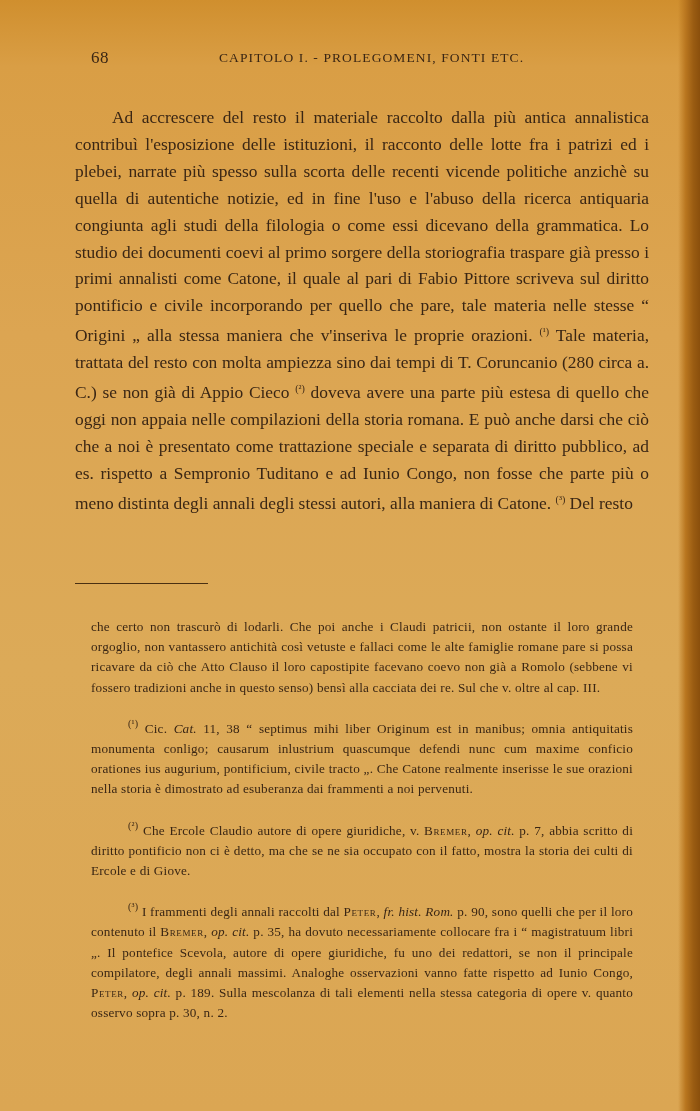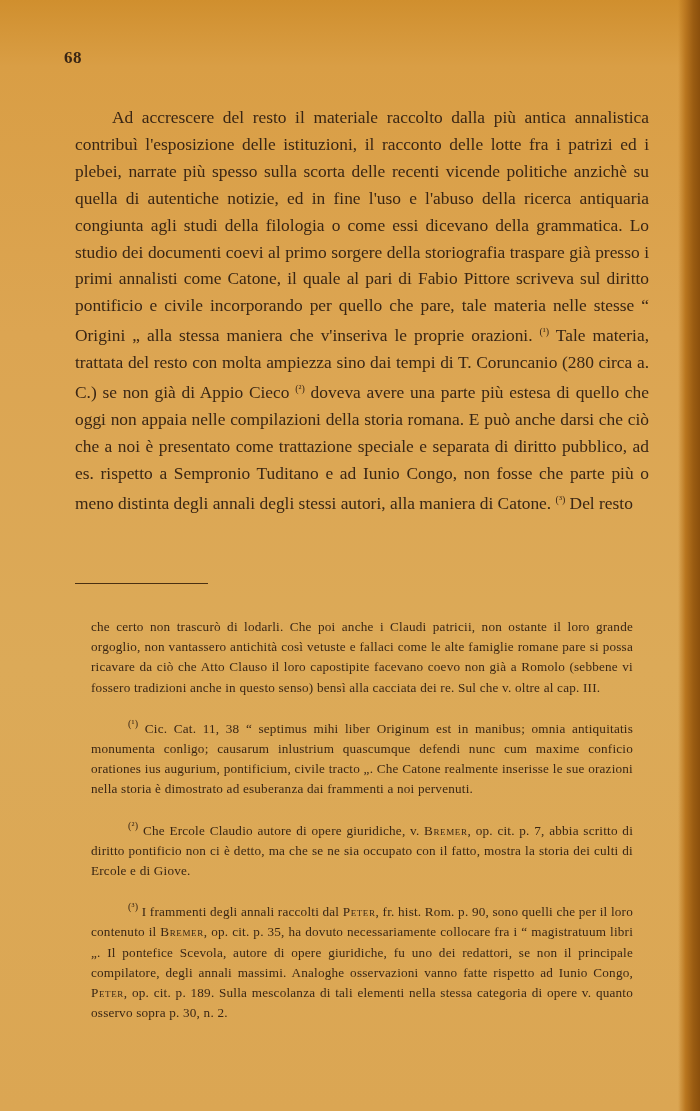--- a/index.html
+++ b/index.html
@@ -7,21 +7,21 @@
     width: 700px; height: 1111px; overflow: hidden; position: relative;
     background: linear-gradient(180deg, #d08f2e 0%, #d99e45 6%, #dca552 30%, #dcaa58 60%, #dba653 100%);
     font-family: "Liberation Serif", "DejaVu Serif", serif;
     color: #3a2614;
   }
   .spine {
     position: absolute; top: 0; right: 0; width: 22px; height: 1111px;
     background: linear-gradient(90deg, rgba(160,95,20,0) 0%, #b9761f 35%, #9a5c12 70%, #8a4f0c 100%);
   }
   .header {
-    position: absolute; top: 48px; left: 64px; width: 575px; height: 24px; font-weight: bold;
+    position: absolute; top: 48px; left: 91px; width: 575px; height: 24px;
   }
   .page-number {
     position: absolute; left: 0; top: 0; font-size: 17px; letter-spacing: 0.5px;
   }
   .running-head {
     position: absolute; left: 128px; top: 2px; font-size: 13.5px; letter-spacing: 1.1px;
   }
   .body-text {
     position: absolute; top: 84px; left: 75px; width: 574px;
     font-size: 17.4px; line-height: 26.9px; text-align: justify;
@@ -34,29 +34,30 @@
     position: absolute; top: 583px; left: 75px; width: 133px; height: 0;
     border-top: 1.4px solid #4a3012;
   }
   .footnotes {
     position: absolute; top: 601px; left: 75px; width: 574px;
     font-size: 13.2px; line-height: 20.2px; text-align: justify; letter-spacing: 0.2px;
   }
   .footnotes p { margin: 16px; }
   .footnotes p.fn { text-indent: 37px; }
   .sc { font-variant: small-caps; letter-spacing: 0.6px; }
-  .it { }
+  .it { font-style: italic; }
 </style>
 </head>
 <body>
 
 <div class="spine"></div>
 
 <div class="header">
   <span class="page-number">68</span>
+  <span class="running-head">CAPITOLO I. - PROLEGOMENI, FONTI ETC.</span>
 </div>
 
 <div class="body-text">
   <p><span>Ad accrescere del resto il materiale raccolto dalla più antica annalistica contribuì l'esposizione delle istituzioni, il racconto delle lotte fra i patrizi ed i plebei, narrate più spesso sulla scorta delle recenti vicende politiche anzichè su quella di autentiche notizie, ed in fine l'uso e l'abuso della ricerca antiquaria congiunta agli studi della filologia o come essi dicevano della grammatica. Lo studio dei documenti coevi al primo sorgere della storiografia traspare già presso i primi annalisti come Catone, il quale al pari di Fabio Pittore scriveva sul diritto pontificio e civile incorporando per quello che pare, tale materia nelle stesse “ Origini „ alla stessa maniera che v'inseriva le proprie orazioni. </span><span class="sup">(¹)</span><span> Tale materia, trattata del resto con molta ampiezza sino dai tempi di T. Coruncanio (280 circa a. C.) se non già di Appio Cieco </span><span class="sup">(²)</span><span> doveva avere una parte più estesa di quello che oggi non appaia nelle compilazioni della storia romana. E può anche darsi che ciò che a noi è presentato come trattazione speciale e separata di diritto pubblico, ad es. rispetto a Sempronio Tuditano e ad Iunio Congo, non fosse che parte più o meno distinta degli annali degli stessi autori, alla maniera di Catone. </span><span class="sup">(³)</span><span> Del resto</span></p>
 </div>
 
 <div class="rule"></div>
 
 <div class="footnotes">
   <p>che certo non trascurò di lodarli. Che poi anche i Claudi patricii, non ostante il loro grande orgoglio, non vantassero antichità così vetuste e fallaci come le alte famiglie romane pare si possa ricavare da ciò che Atto Clauso il loro capostipite facevano coevo non già a Romolo (sebbene vi fossero tradizioni anche in questo senso) bensì alla cacciata dei re. Sul che v. oltre al cap. III.</p>

